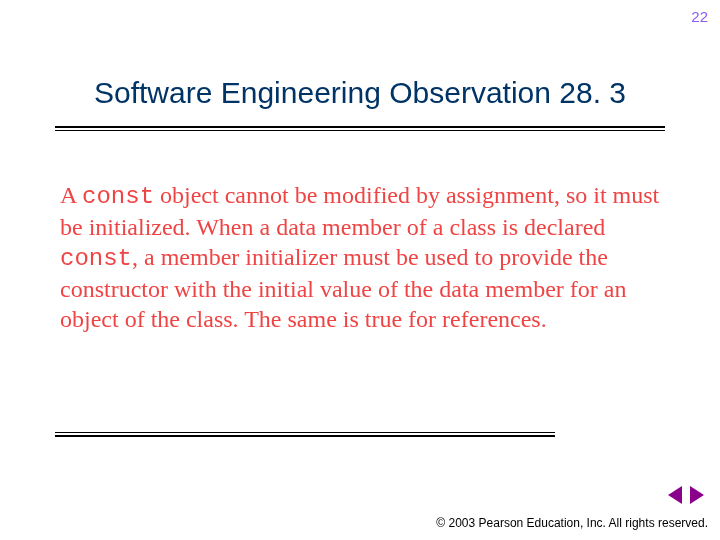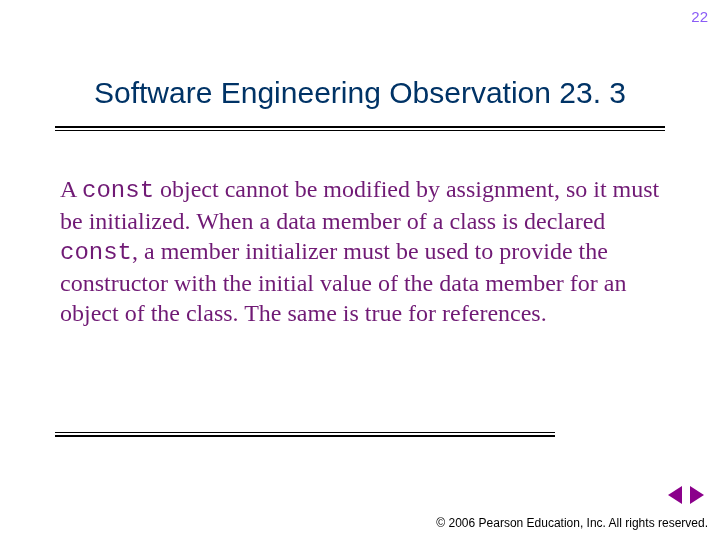--- a/index.html
+++ b/index.html
@@ -34,27 +34,27 @@
     top: 126px;
     left: 55px;
     width: 610px;
     border-top: 2px solid #000;
     border-bottom: 1px solid #000;
     height: 2px;
     box-sizing: content-box;
   }
   .body-text {
     position: absolute;
-    top: 174px;
+    top: 180px;
     left: 60px;
     width: 610px;
     font-family: "Times New Roman", Times, serif;
     font-size: 24px;
     line-height: 1.25;
-    color: #701a75;
+    color: #ef4444;
   }
   .body-text .kw {
     font-family: "Courier New", Courier, monospace;
     font-size: 24px;
   }
   .rule-bottom {
     position: absolute;
     top: 432px;
     left: 55px;
     width: 500px;
@@ -91,28 +91,28 @@
     color: #000;
     text-align: right;
     white-space: nowrap;
   }
 </style>
 </head>
 <body>
 
 <div class="page-number">22</div>
 
-<div class="title">Software Engineering Observation 23. 3</div>
+<div class="title">Software Engineering Observation 28. 3</div>
 
 <div class="rule-top"></div>
 
 <div class="body-text">
   <span>A </span><span class="kw">const</span><span> object cannot be modified by assignment, so it must be initialized. When a data member of a class is declared </span><span class="kw">const</span><span>, a member initializer must be used to provide the constructor with the initial value of the data member for an object of the class. The same is true for references.</span>
 </div>
 
 <div class="rule-bottom"></div>
 
 <div class="nav">
   <div class="nav-btn nav-prev"></div>
   <div class="nav-btn nav-next"></div>
 </div>
 
-<div class="copyright">© 2006 Pearson Education, Inc.  All rights reserved.</div>
+<div class="copyright">© 2003 Pearson Education, Inc.  All rights reserved.</div>
 
 </body></html>

